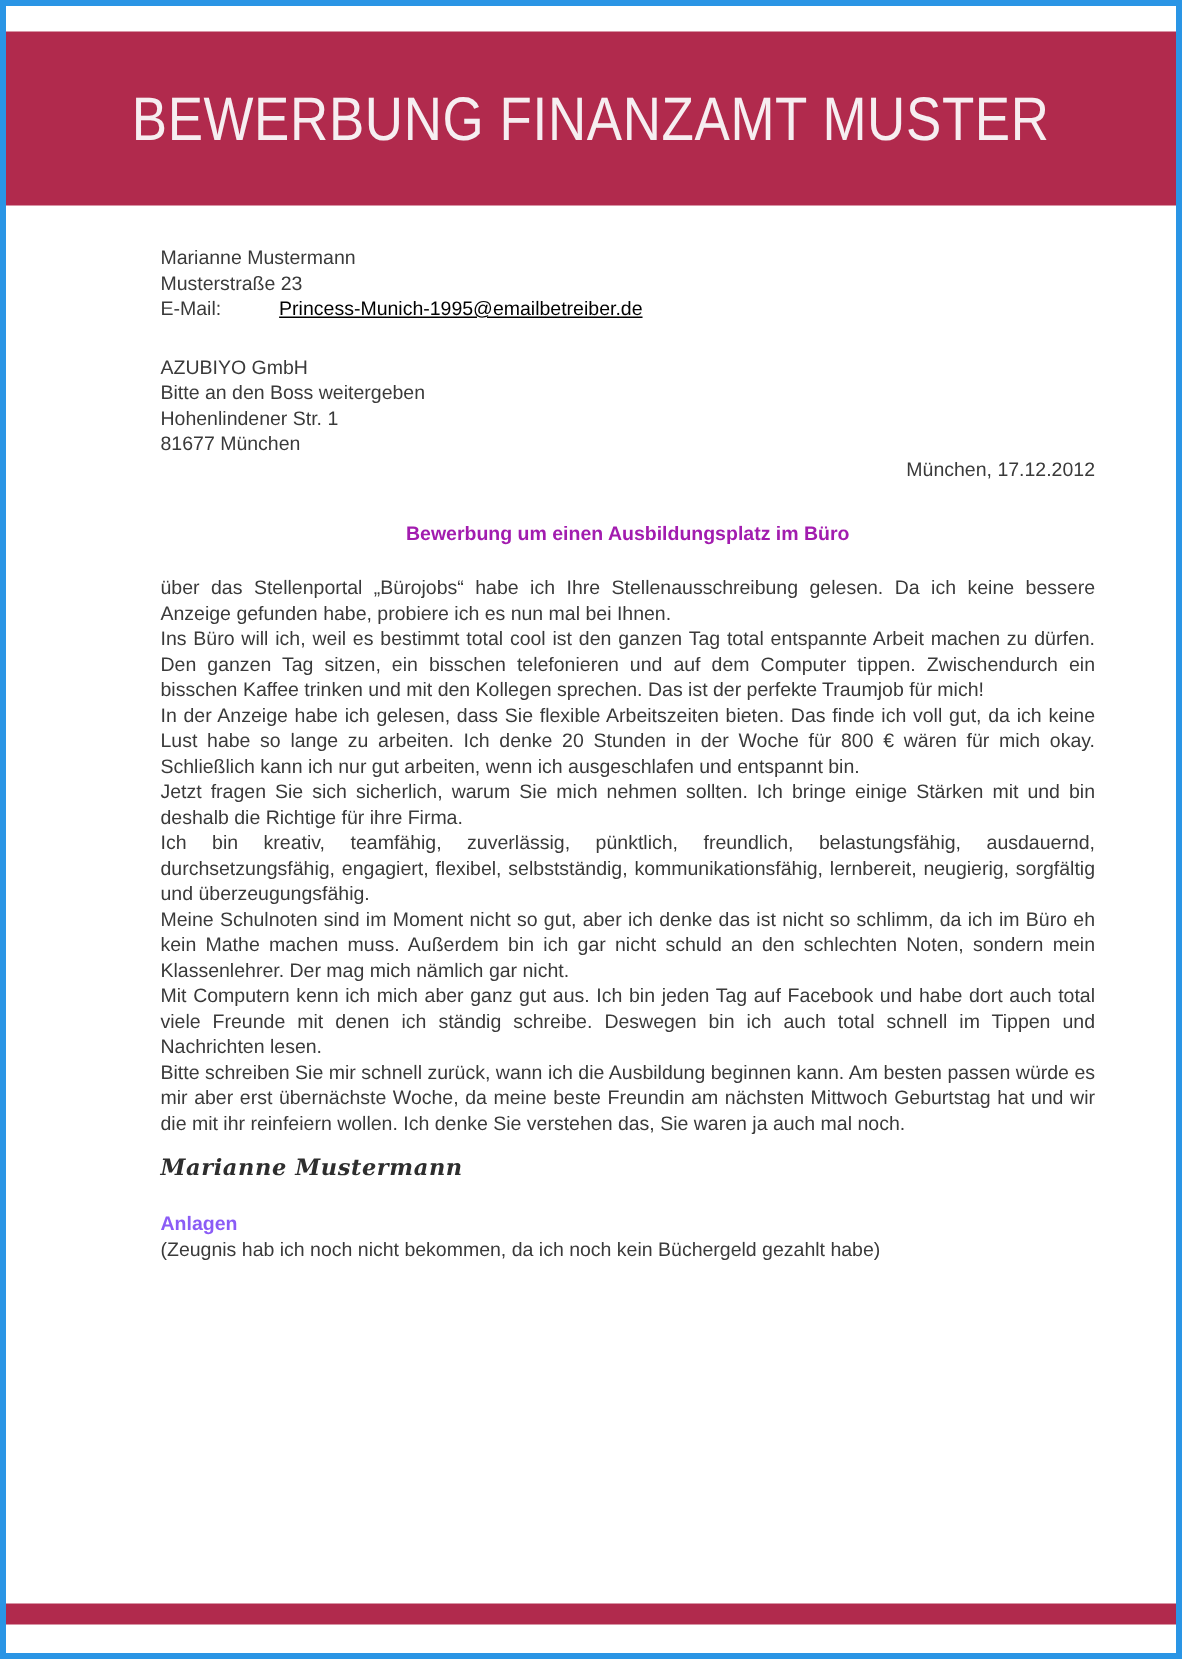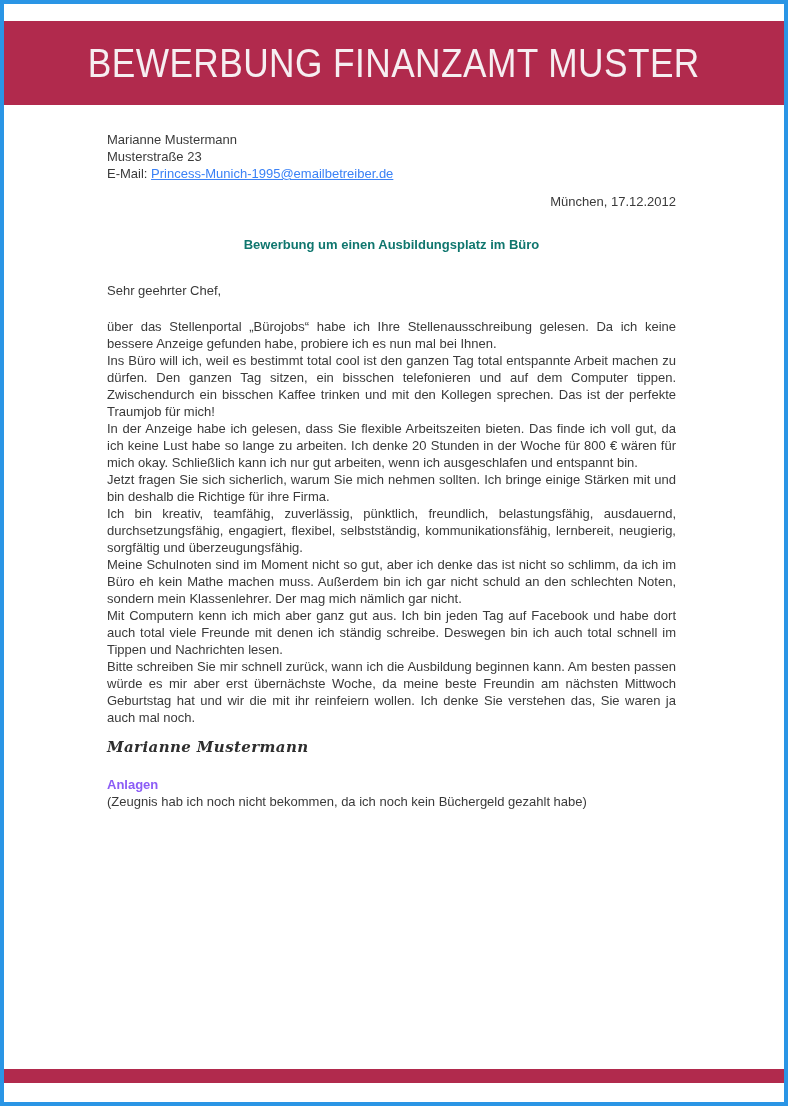--- a/index.html
+++ b/index.html
@@ -16,66 +16,67 @@
   }
   .page {
     position: absolute;
     top: 0; left: 0; right: 0; bottom: 5px;
     border: 4px solid #2a95e5;
     box-sizing: border-box;
     background: #ffffff;
   }
   .banner {
     margin-top: 17px;
-    height: 84px;
+    height: 116px;
     background: #b12a4d;
     display: flex;
     align-items: center;
     justify-content: center;
     overflow: hidden;
   }
   .banner-title {
     color: #f6eef1;
     font-size: 41px;
     font-weight: 400;
     white-space: nowrap;
     letter-spacing: 0.5px;
     transform: scaleX(0.86);
     transform-origin: center;
   }
   .letter {
-    padding: 0 108px 0 103px;
+    padding: 0 54px 0 103px;
     color: #3a3a3a;
     font-size: 13px;
     line-height: 17px;
   }
   .sender-block    { margin-top: 26px; }
   .recipient-block { margin-top: 22px; }
-  .date-line       { text-align: right; margin-top: 11px; }
-  .subject-line    { margin-top: 26px; text-align: center; font-weight: bold; color: #0f766e; }
+  .date-line       { text-align: right; }
+  .subject-line    { margin-top: 26px; text-align: center; font-weight: bold; color: #a21caf; }
   .salutation      { margin-top: 29px; }
   .para            { text-align: justify; white-space: pre-line; }
   .para.first      { margin-top: 19px; }
   .farewell        { margin-top: 10px; }
   .signature {
     margin-top: 13px;
     font-family: "DejaVu Serif", serif;
     font-style: italic;
     font-weight: 600;
     font-size: 15px;
     line-height: 17px;
     letter-spacing: 0.4px;
     color: #2e2e2e;
   }
   .attachments     { margin-top: 20px; }
   .attachments-heading { font-weight: bold; color: #8b5cf6; }
   .email-link {
-    color: #3b82f6;
+    color: #000000;
     text-decoration: underline;
     cursor: pointer;
+    margin-left: 35px;
   }
   .bottom-bar {
     position: absolute;
     left: 0; right: 0;
     top: 1065px;
     height: 14px;
     background: #b12a4d;
   }
 </style>
 </head>
@@ -88,26 +89,31 @@
   </div>
 
   <div class="letter">
 
     <div class="sender-block">
       <div>Marianne Mustermann</div>
       <div>Musterstraße 23</div>
       <div><span>E-Mail:</span>&nbsp;<a class="email-link">Princess-Munich-1995@emailbetreiber.de</a></div>
     </div>
 
+    <div class="recipient-block">
+      <div>AZUBIYO GmbH</div>
+      <div>Bitte an den Boss weitergeben</div>
+      <div>Hohenlindener Str. 1</div>
+      <div>81677 München</div>
+    </div>
 
     <div class="date-line">München, 17.12.2012</div>
 
     <div class="subject-line">Bewerbung um einen Ausbildungsplatz im Büro</div>
 
-    <div class="salutation">Sehr geehrter Chef,</div>
 
     <div class="para first">über das Stellenportal „Bürojobs“ habe ich Ihre Stellenausschreibung gelesen. Da ich keine bessere Anzeige gefunden habe, probiere ich es nun mal bei Ihnen.</div>
     <div class="para">Ins Büro will ich, weil es bestimmt total cool ist den ganzen Tag total entspannte Arbeit machen zu dürfen. Den ganzen Tag sitzen, ein bisschen telefonieren und auf dem Computer tippen. Zwischendurch ein bisschen Kaffee trinken und mit den Kollegen sprechen. Das ist der perfekte Traumjob für mich!</div>
     <div class="para">In der Anzeige habe ich gelesen, dass Sie flexible Arbeitszeiten bieten. Das finde ich voll gut, da ich keine Lust habe so lange zu arbeiten. Ich denke 20 Stunden in der Woche für 800 € wären für mich okay. Schließlich kann ich nur gut arbeiten, wenn ich ausgeschlafen und entspannt bin.</div>
     <div class="para">Jetzt fragen Sie sich sicherlich, warum Sie mich nehmen sollten. Ich bringe einige Stärken mit und bin deshalb die Richtige für ihre Firma.
 Ich bin kreativ, teamfähig, zuverlässig, pünktlich, freundlich, belastungsfähig, ausdauernd, durchsetzungsfähig, engagiert, flexibel, selbstständig, kommunikationsfähig, lernbereit, neugierig, sorgfältig und überzeugungsfähig.</div>
     <div class="para">Meine Schulnoten sind im Moment nicht so gut, aber ich denke das ist nicht so schlimm, da ich im Büro eh kein Mathe machen muss. Außerdem bin ich gar nicht schuld an den schlechten Noten, sondern mein Klassenlehrer. Der mag mich nämlich gar nicht.
 Mit Computern kenn ich mich aber ganz gut aus. Ich bin jeden Tag auf Facebook und habe dort auch total viele Freunde mit denen ich ständig schreibe. Deswegen bin ich auch total schnell im Tippen und Nachrichten lesen.</div>
     <div class="para">Bitte schreiben Sie mir schnell zurück, wann ich die Ausbildung beginnen kann. Am besten passen würde es mir aber erst übernächste Woche, da meine beste Freundin am nächsten Mittwoch Geburtstag hat und wir die mit ihr reinfeiern wollen. Ich denke Sie verstehen das, Sie waren ja auch mal noch.</div>
 

